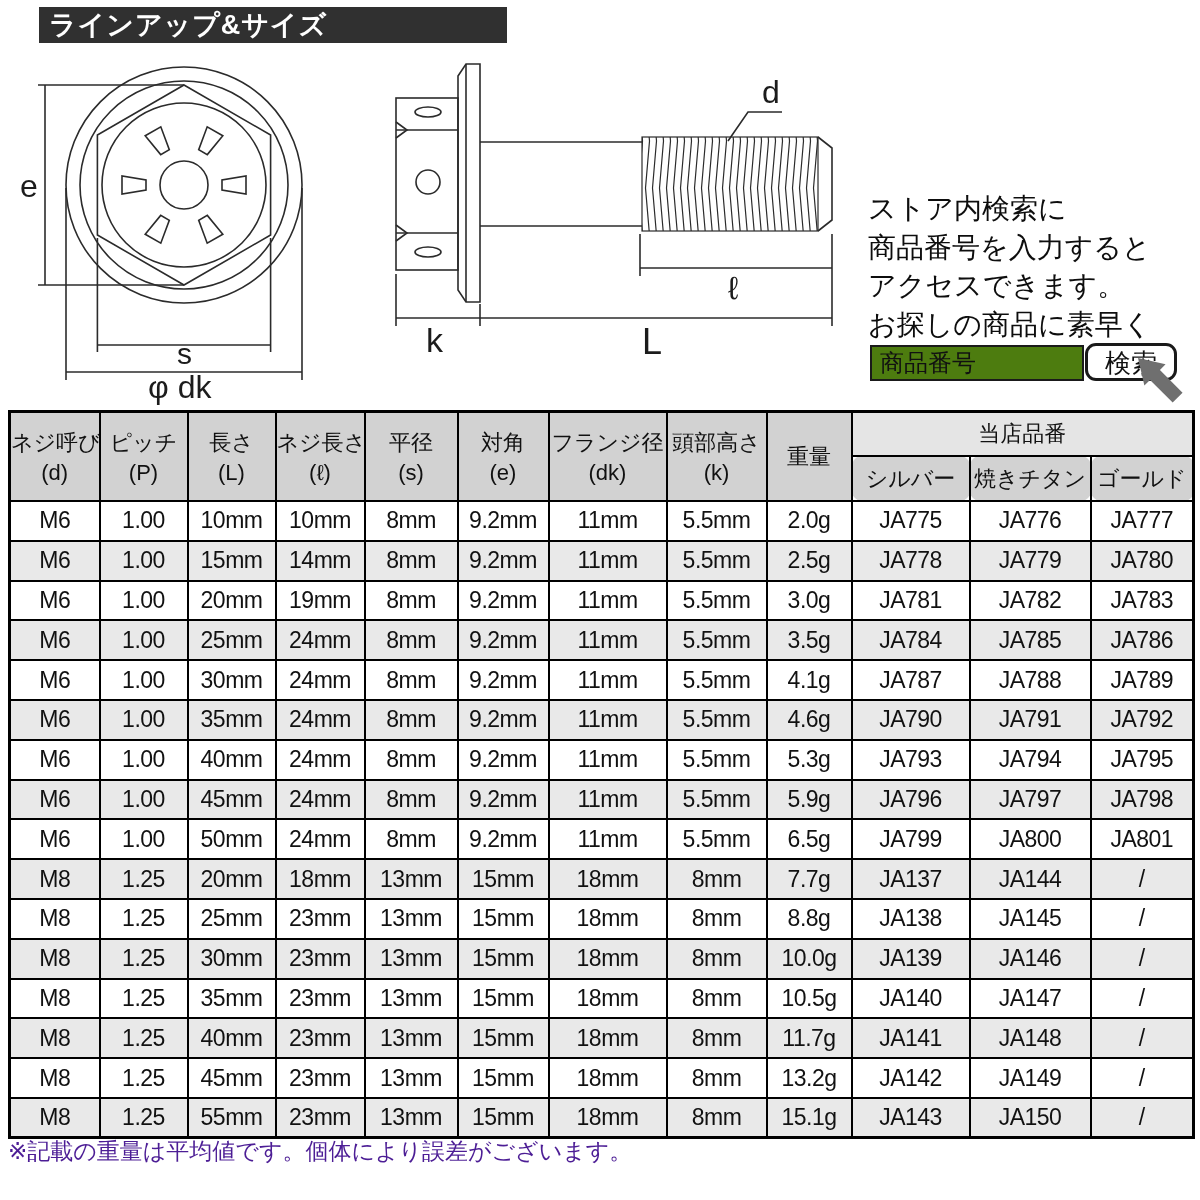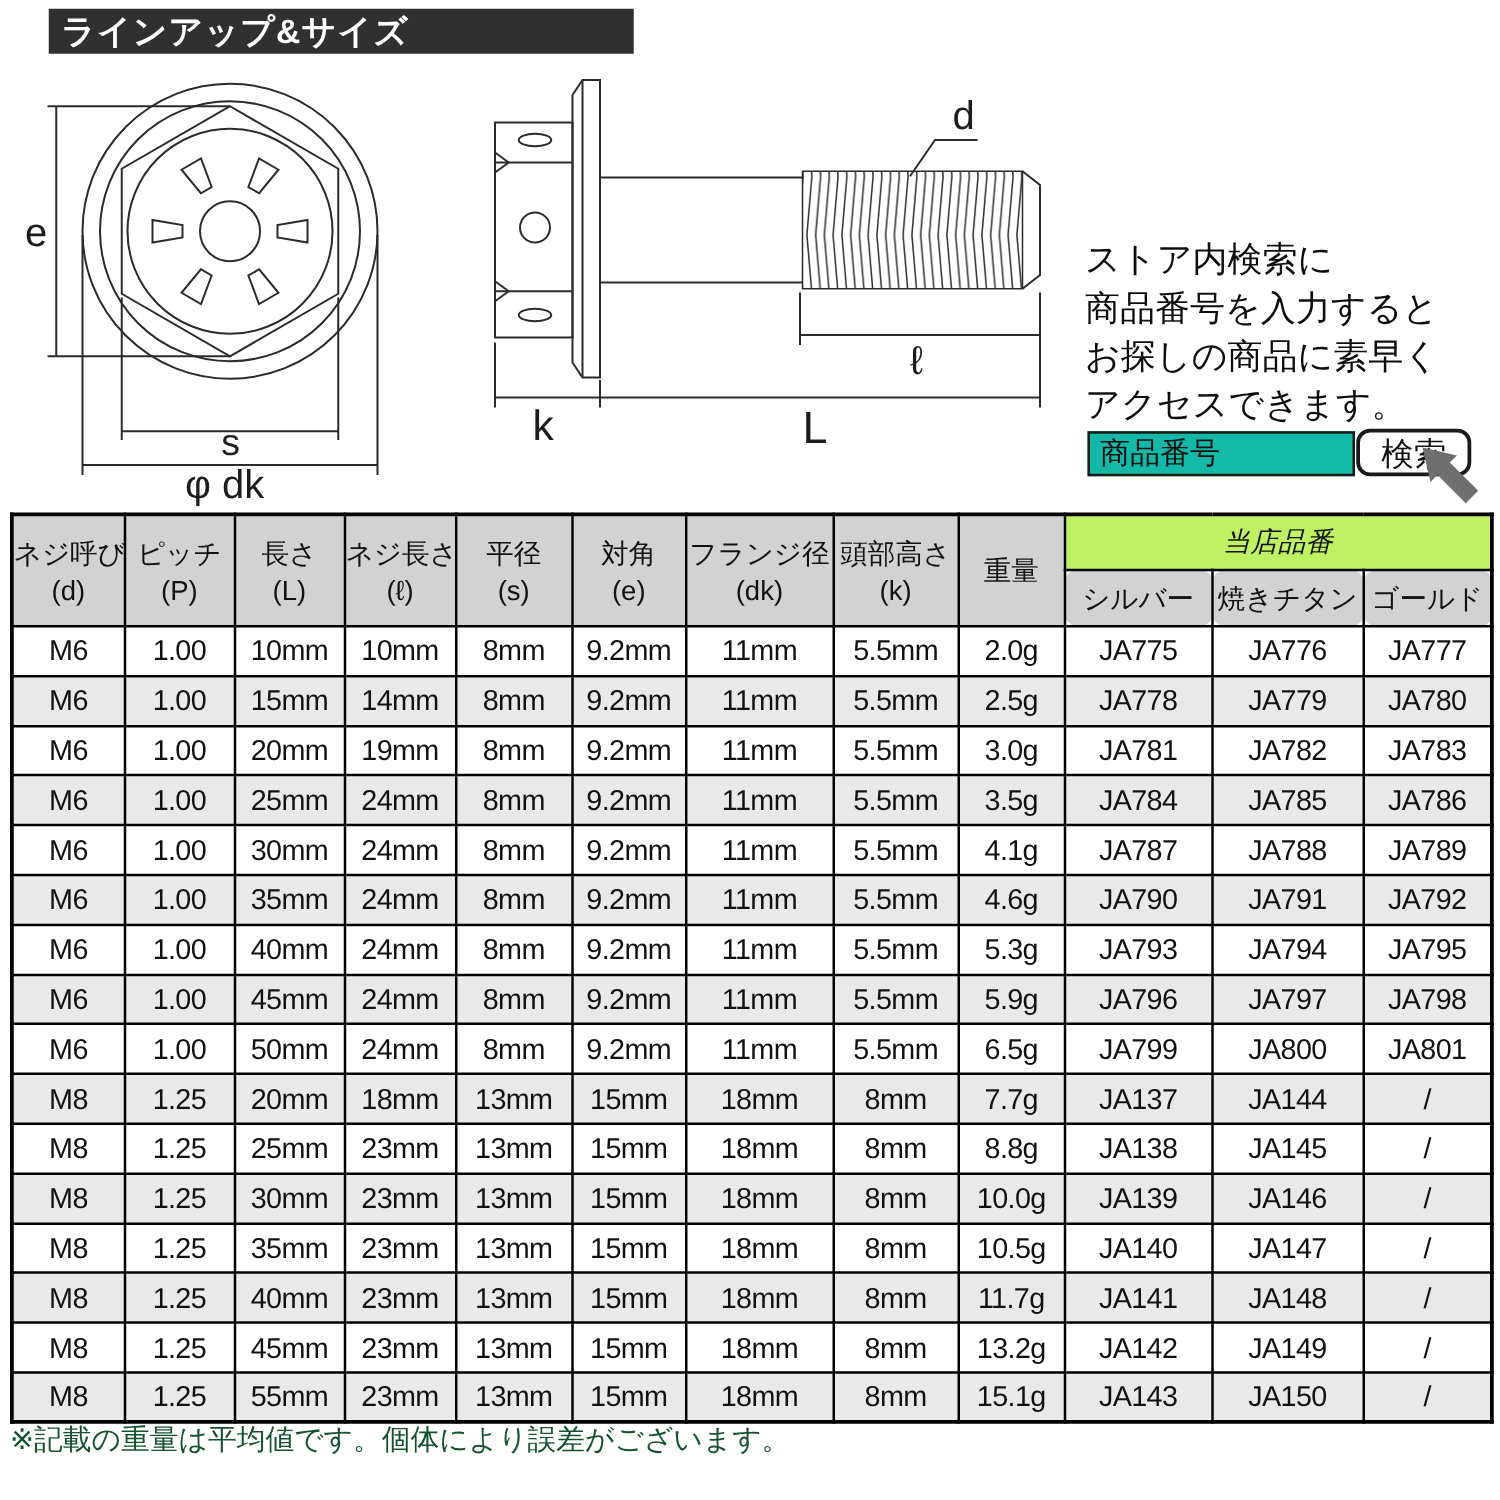--- a/index.html
+++ b/index.html
@@ -17,48 +17,48 @@
   .diagram{position:absolute;left:0;top:45px;}
   .diagram text{fill:#1c1c1c;}
   
   .promo{
     position:absolute;left:868px;top:190px;width:330px;
     font-size:28px;line-height:38.5px;color:#0d0d0d;font-family:Liberation Serif, serif;
   }
   .search-row{position:absolute;left:870px;top:343px;width:330px;height:40px;}
   .search-box{
     position:absolute;left:0;top:2px;width:202px;height:32px;border:2px solid #1a1a1a;
-    font-size:24px;line-height:32px;padding-left:8px;background:#14b8a6;box-sizing:content-box;
+    font-size:24px;line-height:32px;padding-left:8px;background:#4d7c0f;box-sizing:content-box;
   }
   .search-btn{
     position:absolute;left:215px;top:0;width:92px;height:38px;border:3px solid #1a1a1a;
     border-radius:11px;background:#fff;font-size:26px;line-height:34px;text-align:center;
     box-sizing:border-box;font-family:inherit;color:#111;padding:0;
   }
   .cursor{position:absolute;left:1118px;top:350px;}
   
   table.spec{
     position:absolute;left:8px;top:410px;width:1184px;border-collapse:collapse;
     table-layout:fixed;border:3px solid #000;font-size:23px;
   }
   table.spec th,table.spec td{
     border:2px solid #000;text-align:center;vertical-align:middle;
     padding:0;overflow:hidden;white-space:nowrap;font-weight:normal;
   }
   table.spec thead th{background:#d2d2d2;font-size:22px;}
-  table.spec thead th.group{background:#bef264;height:42px;font-style:italic;}
+  table.spec thead th.group{background:#e5e5e5;height:42px;}
   table.spec thead tr.sub th{height:43px;border-radius:10px;}
   table.spec tbody tr{height:39.8px;}
   table.spec tbody tr:nth-child(even) td{background:#e9e9e9;}
   table.spec tbody td{font-size:23px;letter-spacing:-0.5px;}
   .hdr2 div{line-height:30px;}
   .hdr2 div:first-child{margin-top:6px;}
   .hdr2 div:last-child{margin-bottom:4px;}
   
-  .notes{position:absolute;left:8px;top:1136px;font-size:23px;line-height:30px;color:#14532d;}
+  .notes{position:absolute;left:8px;top:1136px;font-size:23px;line-height:30px;color:#4c1d95;}
 </style>
 </head>
 <body>
 
 <div class="banner">ラインアップ&amp;サイズ</div>
 
 <svg class="diagram" width="870" height="360" viewBox="0 45 870 360">
   <defs>
     <pattern id="thr" width="7" height="94" patternUnits="userSpaceOnUse">
       <polyline points="1.5,0 5.5,47 1.5,94" fill="none" stroke="#2b2b2b" stroke-width="1.2"></polyline>
@@ -127,22 +127,22 @@
     <text x="762" y="103">d</text>
     <text x="728" y="299">ℓ</text>
     <text x="426" y="352" font-size="34">k</text>
     <text x="642" y="354" font-size="36">L</text>
   </g>
 </svg>
 
 <div class="promo">
   <div>ストア内検索に</div>
   <div>商品番号を入力すると</div>
+  <div>アクセスできます。</div>
   <div>お探しの商品に素早く</div>
-  <div>アクセスできます。</div>
 </div>
 
 <div class="search-row">
   <div class="search-box">商品番号</div>
   <button class="search-btn">検索</button>
 </div>
 <svg class="cursor" width="82" height="70" viewBox="0 0 82 70">
   <polygon points="0,0 -15,24 -7,24 -7,56 7,56 7,24 15,24" transform="translate(20,8) rotate(-45)" fill="#6f6f6f"></polygon>
 </svg>
 

